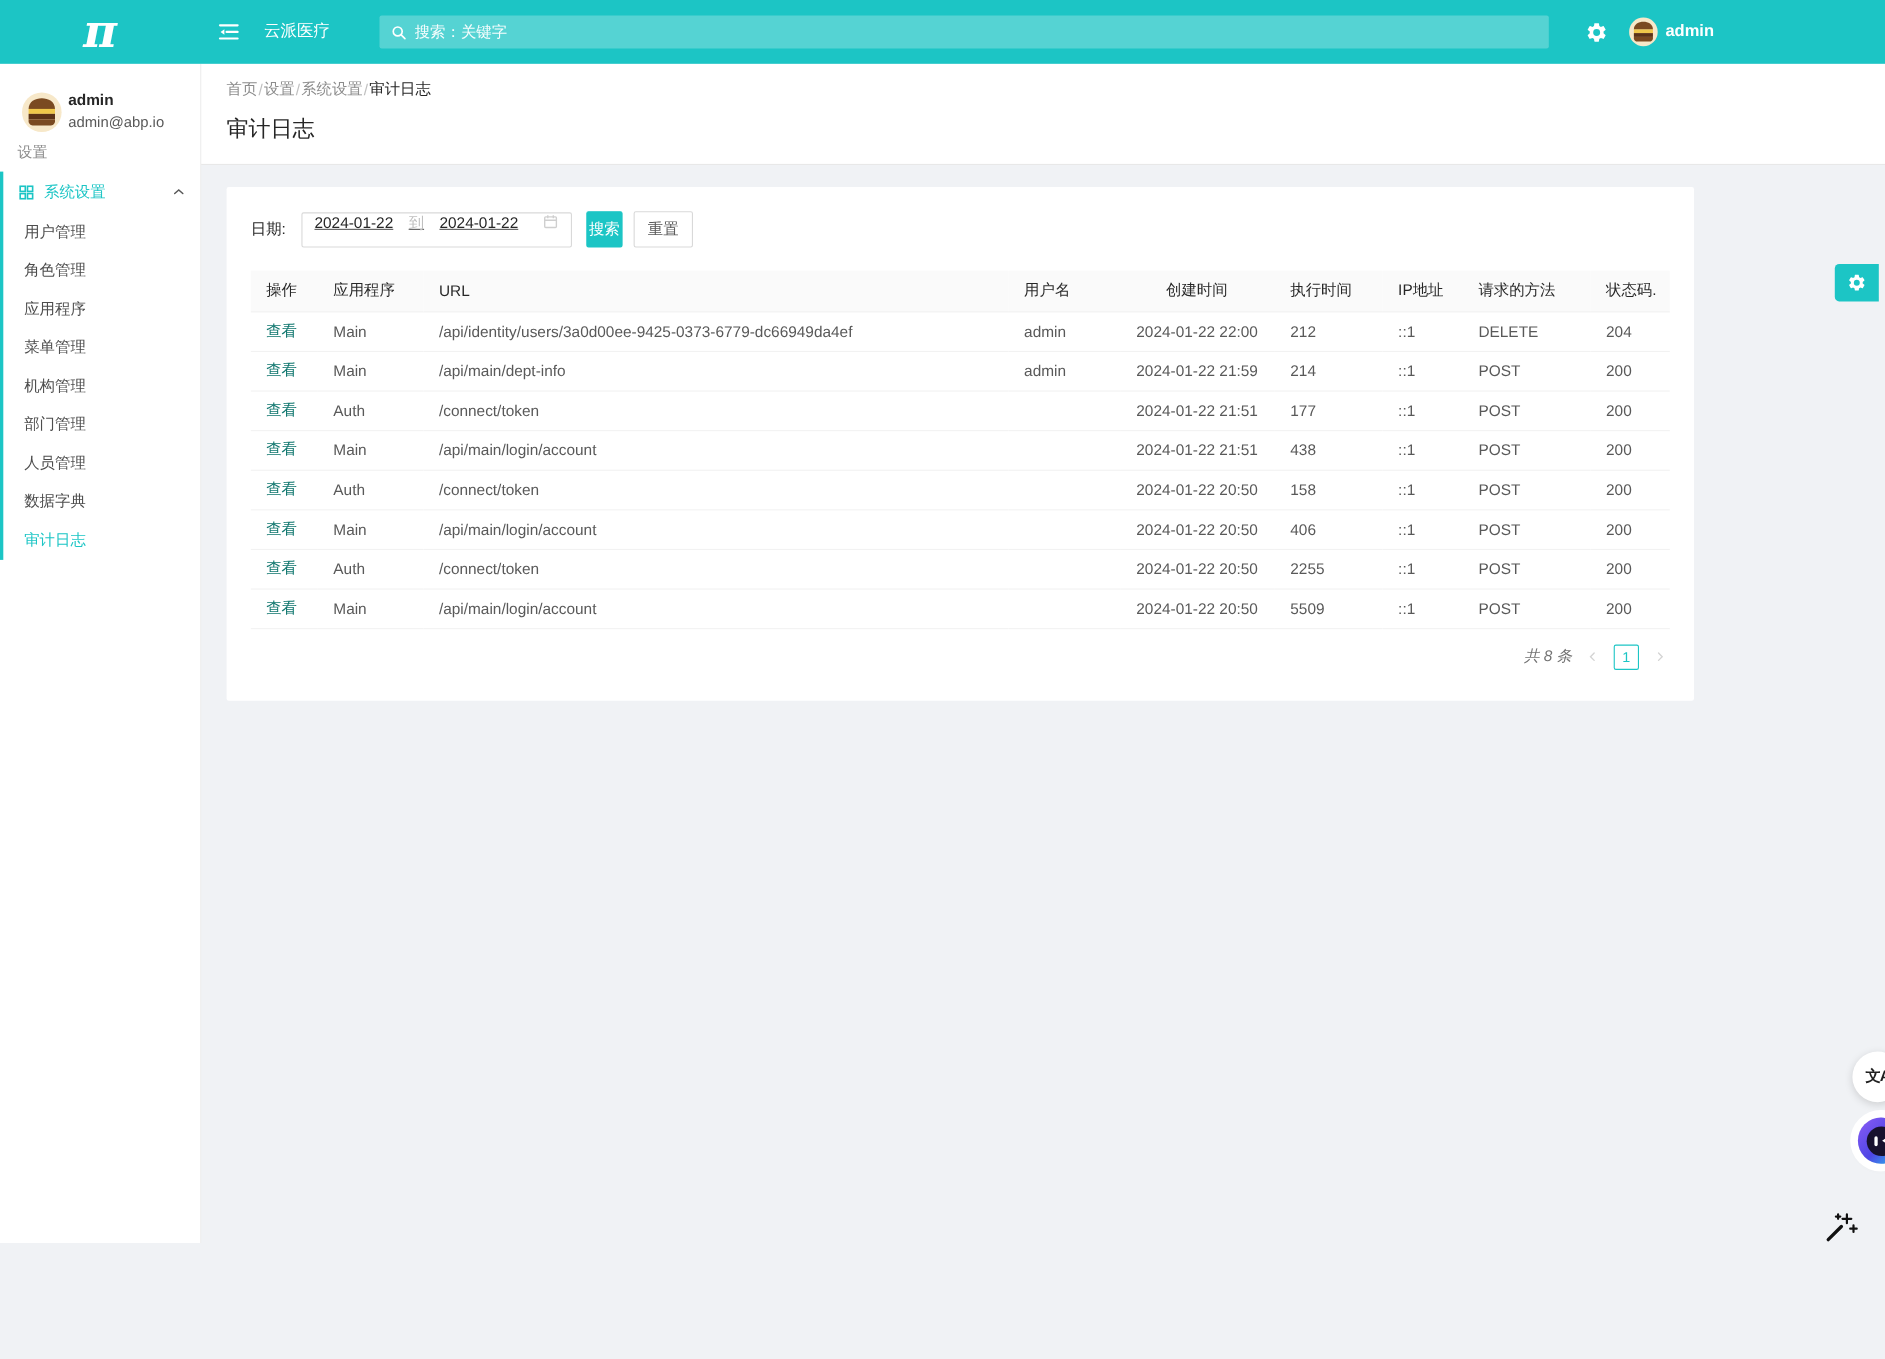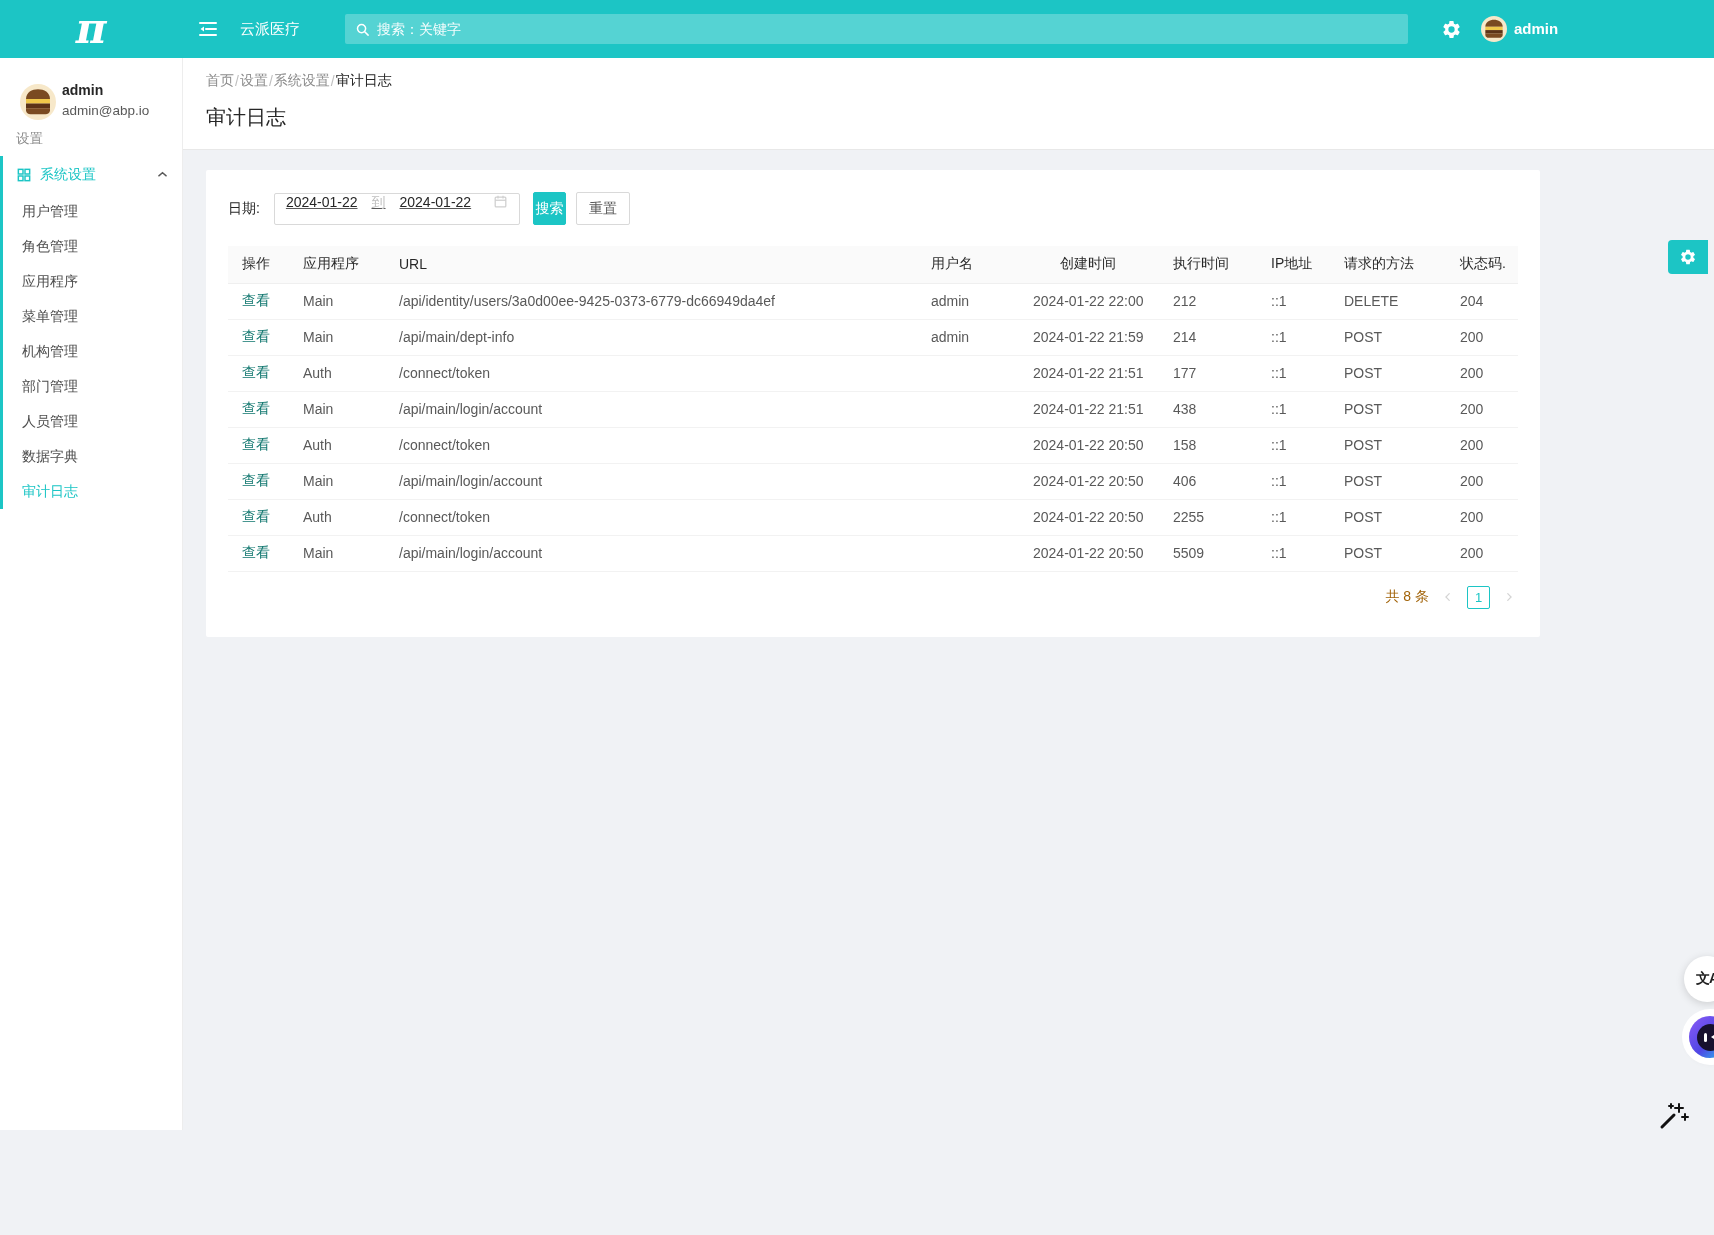--- a/index.html
+++ b/index.html
@@ -55,21 +55,21 @@
 
   
   table { width:1290px; margin-top:21px; border-collapse:collapse; table-layout:fixed; }
   th { height:37px; background:#fafafa; text-align:left; padding-left:14px; color:rgba(0,0,0,0.85); font-weight:500; font-size:14px; border-bottom:1px solid #efefef; white-space:nowrap; }
   th.th-indent { padding-left:41px; }
   td { height:36px; padding-left:14px; color:#595959; font-size:14px; border-bottom:1px solid #f2f2f2; white-space:nowrap; overflow:hidden; }
   td.link { color:#0f766e; cursor:pointer; }
 
   
   .pager { display:flex; align-items:center; justify-content:flex-end; margin-top:14px; gap:10px; }
-  .pager .total { color:#a16207; }
+  .pager .total { color:#737373;font-style:italic; }
   .page-arrow { width:18px; height:22px; display:flex; align-items:center; justify-content:center; cursor:default; }
   .page-num { width:23px; height:23px; border:1px solid #1cc5c5; border-radius:2px; color:#1cc5c5; display:flex; align-items:center; justify-content:center; font-size:13px; cursor:pointer; }
 
   
   .drawer-tab { position:absolute; left:1668px; top:240px; width:40px; height:34px; background:#1cc5c5; border-radius:4px 0 0 4px; display:flex; align-items:center; justify-content:center; cursor:pointer; z-index:20; }
   .float-translate { position:absolute; left:1684px; top:956px; width:46px; height:46px; border-radius:50%; background:#fff; box-shadow:0 2px 8px rgba(0,0,0,0.15); display:flex; align-items:center; justify-content:center; color:#1f1f1f; font-weight:bold; font-size:14px; letter-spacing:-1px; cursor:pointer; z-index:20; }
   .float-robot { position:absolute; left:1689px; top:1016px; width:42px; height:42px; border-radius:50%; background:linear-gradient(135deg,#8b5cf6 0%,#4f46e5 55%,#22d3ee 100%); box-shadow:0 0 0 7px #fff, 0 2px 8px rgba(0,0,0,0.15); display:flex; align-items:center; justify-content:center; cursor:pointer; z-index:20; }
   .robot-face { width:27px; height:27px; border-radius:50%; background:#17112e; position:relative; }
   .eye-l { position:absolute; left:7px; top:9px; width:3px; height:9px; border-radius:2px; background:#fff; }
   .eye-r { position:absolute; left:14px; top:9px; width:0; height:0; border-top:4.5px solid transparent; border-bottom:4.5px solid transparent; border-right:6px solid #fff; }

